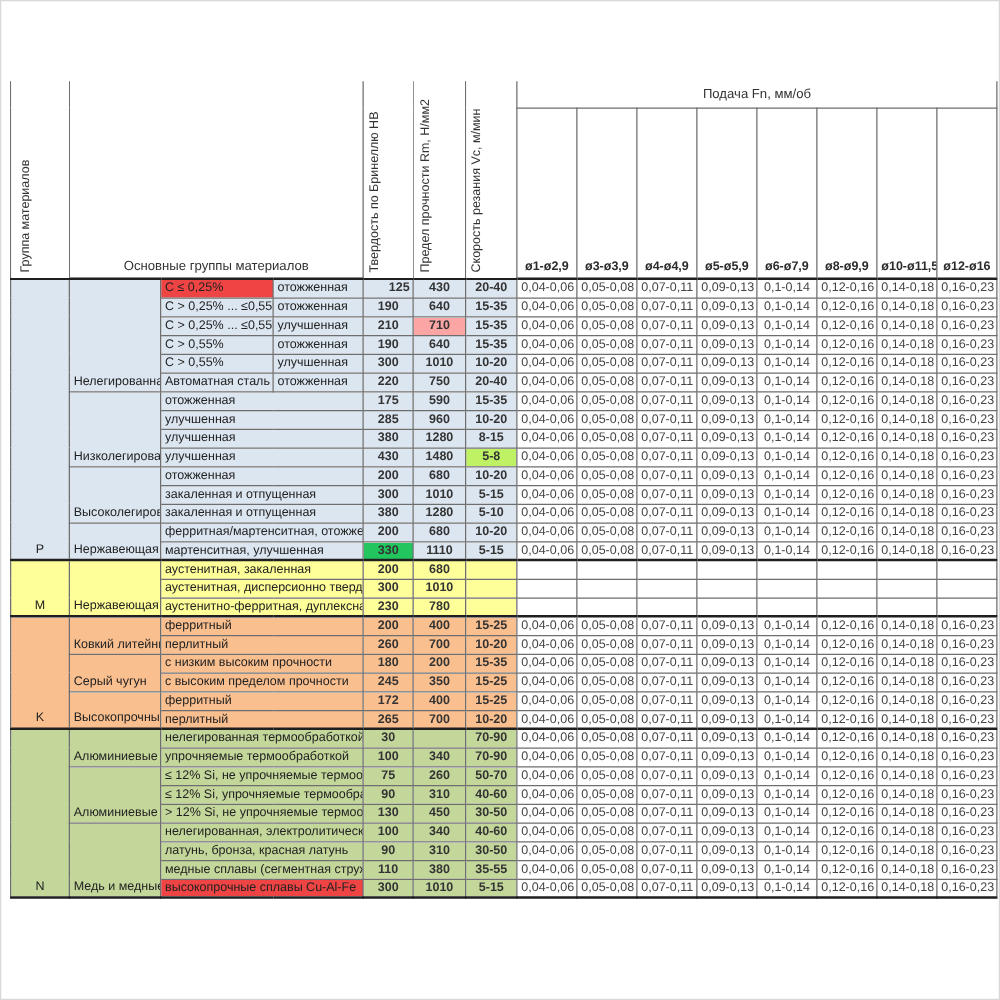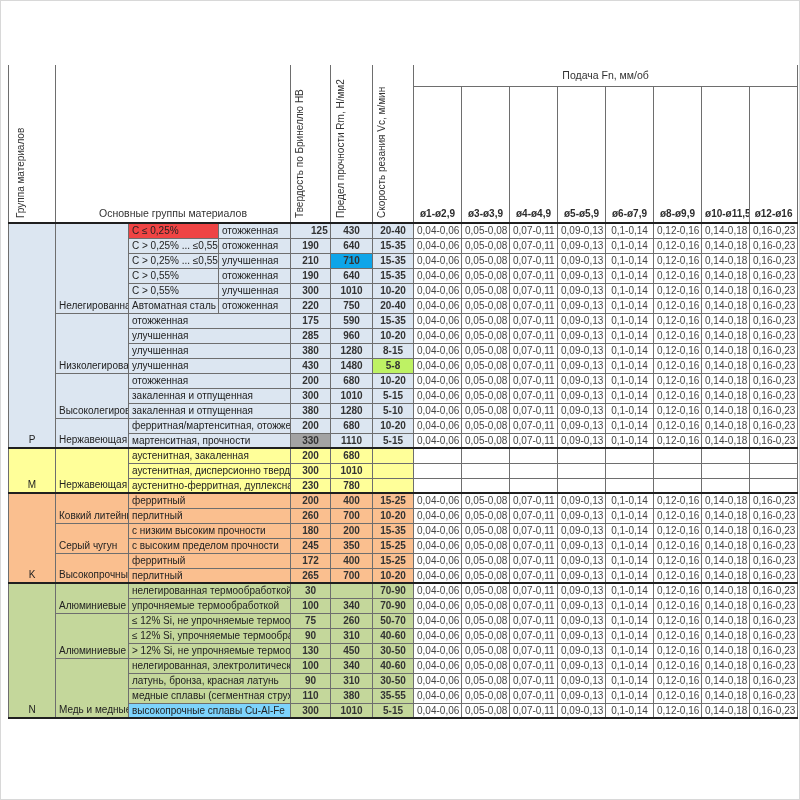--- a/index.html
+++ b/index.html
@@ -118,21 +118,21 @@
           <td class="feed">0,09-0,13</td>
           <td class="feed">0,1-0,14</td>
           <td class="feed">0,12-0,16</td>
           <td class="feed">0,14-0,18</td>
           <td class="feed">0,16-0,23</td>
         </tr>
         <tr>
           <td class="sub" style="background: rgb(220, 230, 241);">C &gt; 0,25% ... ≤0,55%</td>
           <td class="state" style="background: rgb(220, 230, 241);">улучшенная</td>
           <td class="num" style="background: rgb(220, 230, 241);">210</td>
-          <td class="num" style="background: #0ea5e9;">710</td>
+          <td class="num" style="background: #fca5a5;">710</td>
           <td class="num" style="background: rgb(220, 230, 241);">15-35</td>
           <td class="feed">0,04-0,06</td>
           <td class="feed">0,05-0,08</td>
           <td class="feed">0,07-0,11</td>
           <td class="feed">0,09-0,13</td>
           <td class="feed">0,1-0,14</td>
           <td class="feed">0,12-0,16</td>
           <td class="feed">0,14-0,18</td>
           <td class="feed">0,16-0,23</td>
         </tr>
@@ -290,22 +290,22 @@
           <td class="feed">0,04-0,06</td>
           <td class="feed">0,05-0,08</td>
           <td class="feed">0,07-0,11</td>
           <td class="feed">0,09-0,13</td>
           <td class="feed">0,1-0,14</td>
           <td class="feed">0,12-0,16</td>
           <td class="feed">0,14-0,18</td>
           <td class="feed">0,16-0,23</td>
         </tr>
         <tr>
-          <td class="desc" colspan="2" style="background: rgb(220, 230, 241);">мартенситная, прочности</td>
-          <td class="num" style="background: #a3a3a3;">330</td>
+          <td class="desc" colspan="2" style="background: rgb(220, 230, 241);">мартенситная, улучшенная</td>
+          <td class="num" style="background: #22c55e;">330</td>
           <td class="num" style="background: rgb(220, 230, 241);">1110</td>
           <td class="num" style="background: rgb(220, 230, 241);">5-15</td>
           <td class="feed">0,04-0,06</td>
           <td class="feed">0,05-0,08</td>
           <td class="feed">0,07-0,11</td>
           <td class="feed">0,09-0,13</td>
           <td class="feed">0,1-0,14</td>
           <td class="feed">0,12-0,16</td>
           <td class="feed">0,14-0,18</td>
           <td class="feed">0,16-0,23</td>
@@ -552,21 +552,21 @@
           <td class="feed">0,04-0,06</td>
           <td class="feed">0,05-0,08</td>
           <td class="feed">0,07-0,11</td>
           <td class="feed">0,09-0,13</td>
           <td class="feed">0,1-0,14</td>
           <td class="feed">0,12-0,16</td>
           <td class="feed">0,14-0,18</td>
           <td class="feed">0,16-0,23</td>
         </tr>
         <tr>
-          <td class="desc" colspan="2" style="background: #7dd3fc;">высокопрочные сплавы Cu-Al-Fe</td>
+          <td class="desc" colspan="2" style="background: #ef4444;">высокопрочные сплавы Cu-Al-Fe</td>
           <td class="num" style="background: rgb(196, 215, 155);">300</td>
           <td class="num" style="background: rgb(196, 215, 155);">1010</td>
           <td class="num" style="background: rgb(196, 215, 155);">5-15</td>
           <td class="feed">0,04-0,06</td>
           <td class="feed">0,05-0,08</td>
           <td class="feed">0,07-0,11</td>
           <td class="feed">0,09-0,13</td>
           <td class="feed">0,1-0,14</td>
           <td class="feed">0,12-0,16</td>
           <td class="feed">0,14-0,18</td>

